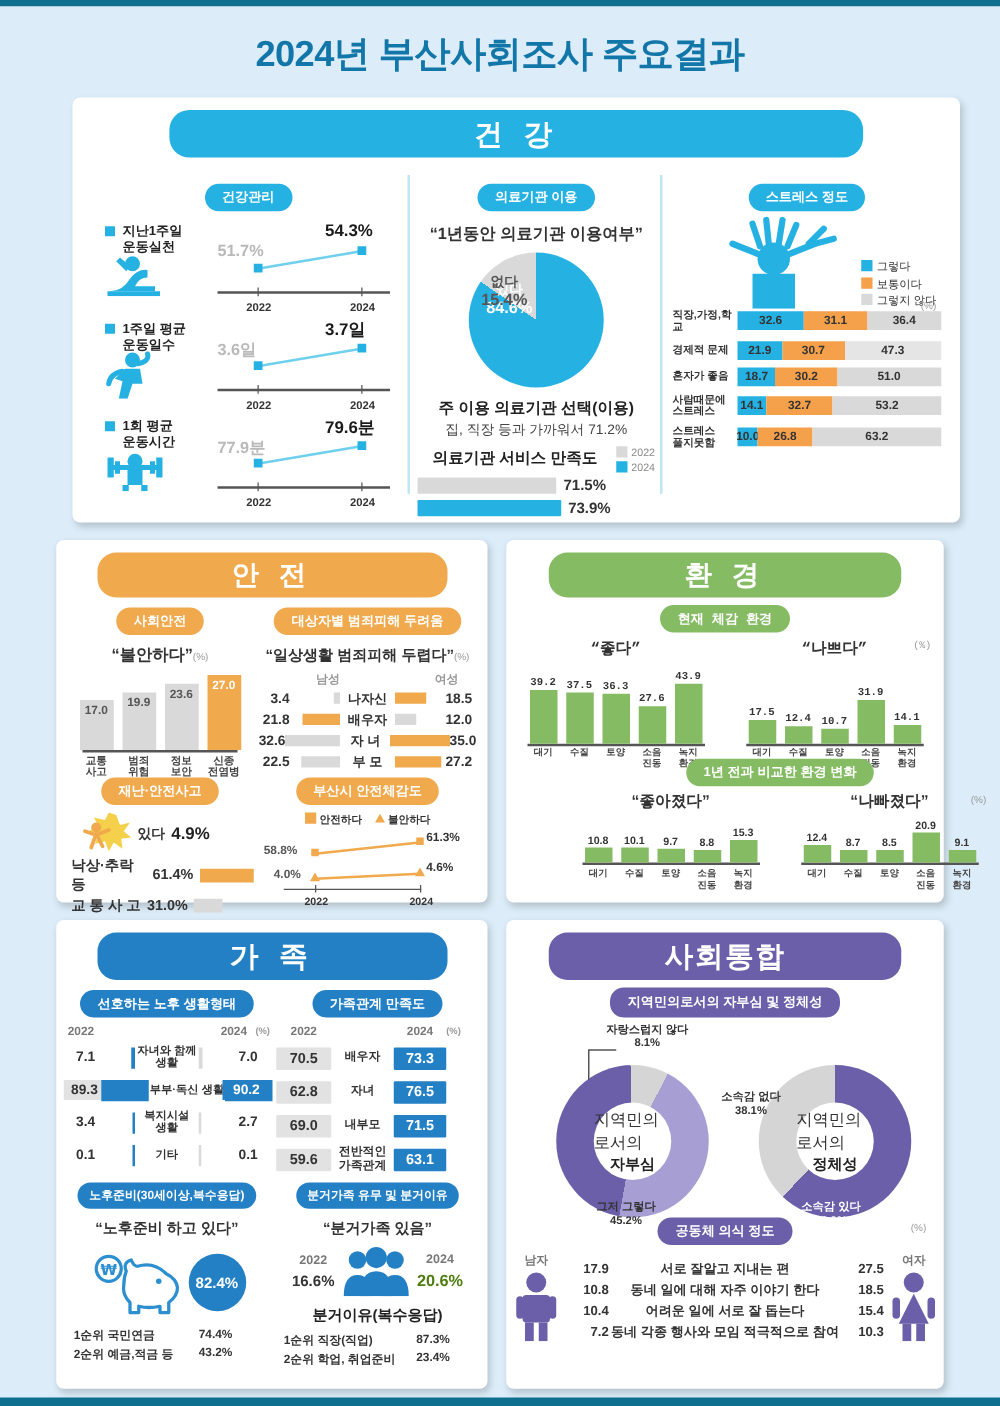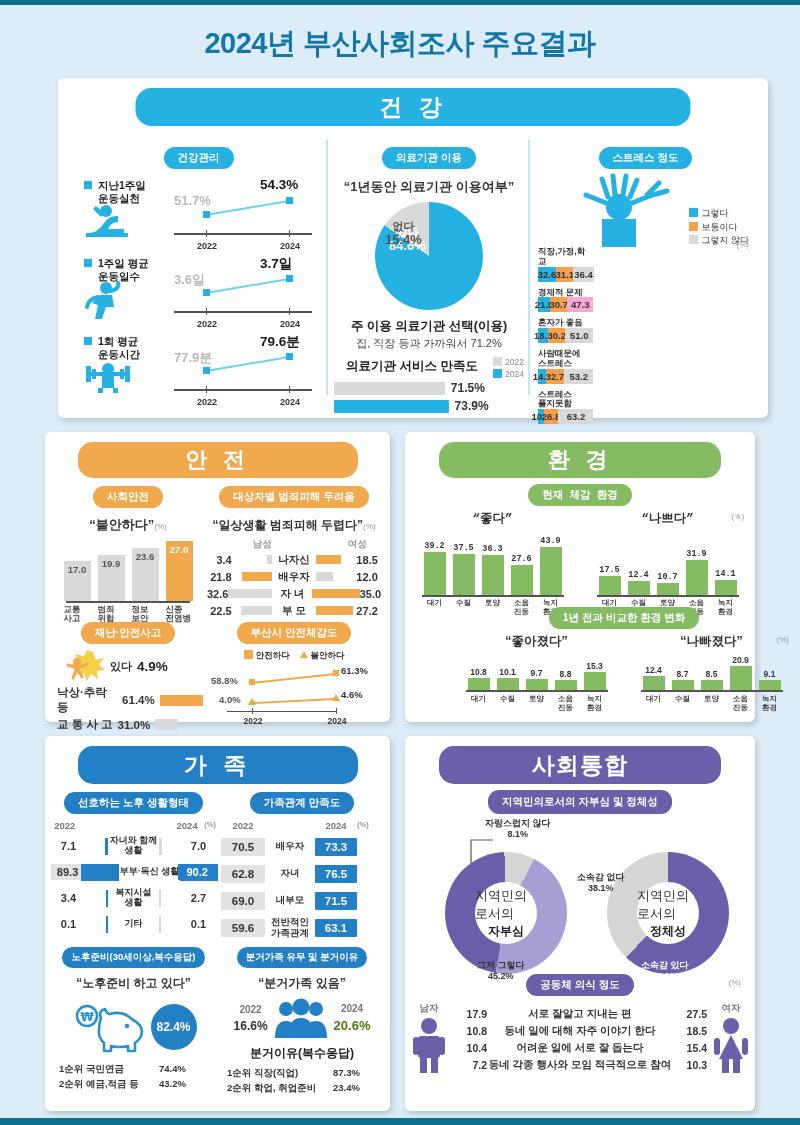--- a/index.html
+++ b/index.html
@@ -78,34 +78,34 @@
   .pie-lab-b{position:absolute;left:10px;top:18px;color:#555;font-weight:bold;font-size:11px;text-align:center;line-height:1.15;}
   .satbar{height:13px;border-radius:1px;}
   .satrow{display:flex;align-items:center;gap:6px;margin-bottom:4px;}
   .satval{font-size:12px;font-weight:bold;color:#333;width:44px;}
   .legend-sm{position:absolute;right:0;top:-14px;font-size:8.5px;color:#8a8a8a;line-height:1.45;}
   .lg-chip{display:inline-block;width:9px;height:9px;vertical-align:-1px;margin-right:3px;}
 
   
   #st{position:absolute;left:480px;top:52px;width:215px;}
   .st-legend{position:absolute;right:4px;top:38px;font-size:9px;color:#333;line-height:1.5;}
-  .st-row{display:flex;align-items:flex-start;margin-bottom:6px;flex-direction:column;}
+  .st-row{display:flex;align-items:center;margin-bottom:6px;}
   .st-name{width:52px;font-size:8.5px;font-weight:bold;color:#333;line-height:1.15;text-align:left;}
   .st-bar{flex:1;height:15px;display:flex;}
   .st-seg{height:15px;font-size:9.5px;font-weight:bold;color:#333;display:flex;align-items:center;justify-content:center;}
 
   
   .sa-bars{display:flex;align-items:flex-end;justify-content:center;gap:7px;height:62px;}
   .sa-col{width:27px;position:relative;display:flex;flex-direction:column;justify-content:flex-end;height:62px;}
   .sa-bar{width:27px;position:relative;}
   .sa-val{position:absolute;top:3px;left:0;width:27px;text-align:center;font-size:9.5px;font-weight:bold;color:#555;}
   .sa-val.on{color:#fff;}
   .sa-axis{width:124px;height:1.5px;background:#555;margin:0 auto;}
   .sa-names{display:flex;justify-content:center;gap:7px;margin-top:2px;}
-  .sa-nm{width:27px;font-size:8.5px;font-weight:bold;color:#444;line-height:1.15;}
+  .sa-nm{width:27px;text-align:center;font-size:8.5px;font-weight:bold;color:#444;line-height:1.15;}
 
   .fear-row{display:flex;align-items:center;font-size:11px;font-weight:bold;color:#333;height:15px;margin-bottom:2px;}
   .fear-v{width:32px;text-align:right;}
   .fear-bl{width:52px;display:flex;justify-content:flex-end;padding-right:4px;}
   .fear-br{width:52px;display:flex;justify-content:flex-start;padding-left:4px;}
   .fear-nm{width:44px;text-align:center;font-size:10.5px;}
   .fb{height:9px;}
 
   .dis-row{font-size:11.5px;font-weight:bold;color:#333;display:flex;align-items:center;gap:5px;margin-top:2px;}
 
@@ -309,21 +309,21 @@
             <div class="st-seg" style="width:32.6%;background:#25b2e3">32.6</div>
             <div class="st-seg" style="width:31.1%;background:#f5a04a">31.1</div>
             <div class="st-seg" style="width:36.4%;background:#d9d9d9">36.4</div>
           </div>
         </div>
         <div class="st-row">
           <div class="st-name">경제적 문제</div>
           <div class="st-bar">
             <div class="st-seg" style="width:21.9%;background:#25b2e3">21.9</div>
             <div class="st-seg" style="width:30.7%;background:#f5a04a">30.7</div>
-            <div class="st-seg" style="width:47.3%;background:#f9a8d4">47.3</div>
+            <div class="st-seg" style="width:47.3%;background:#e5e5e5">47.3</div>
           </div>
         </div>
         <div class="st-row">
           <div class="st-name">혼자가 좋음</div>
           <div class="st-bar">
             <div class="st-seg" style="width:18.7%;background:#25b2e3">18.7</div>
             <div class="st-seg" style="width:30.2%;background:#f5a04a">30.2</div>
             <div class="st-seg" style="width:51%;background:#d9d9d9">51.0</div>
           </div>
         </div>

